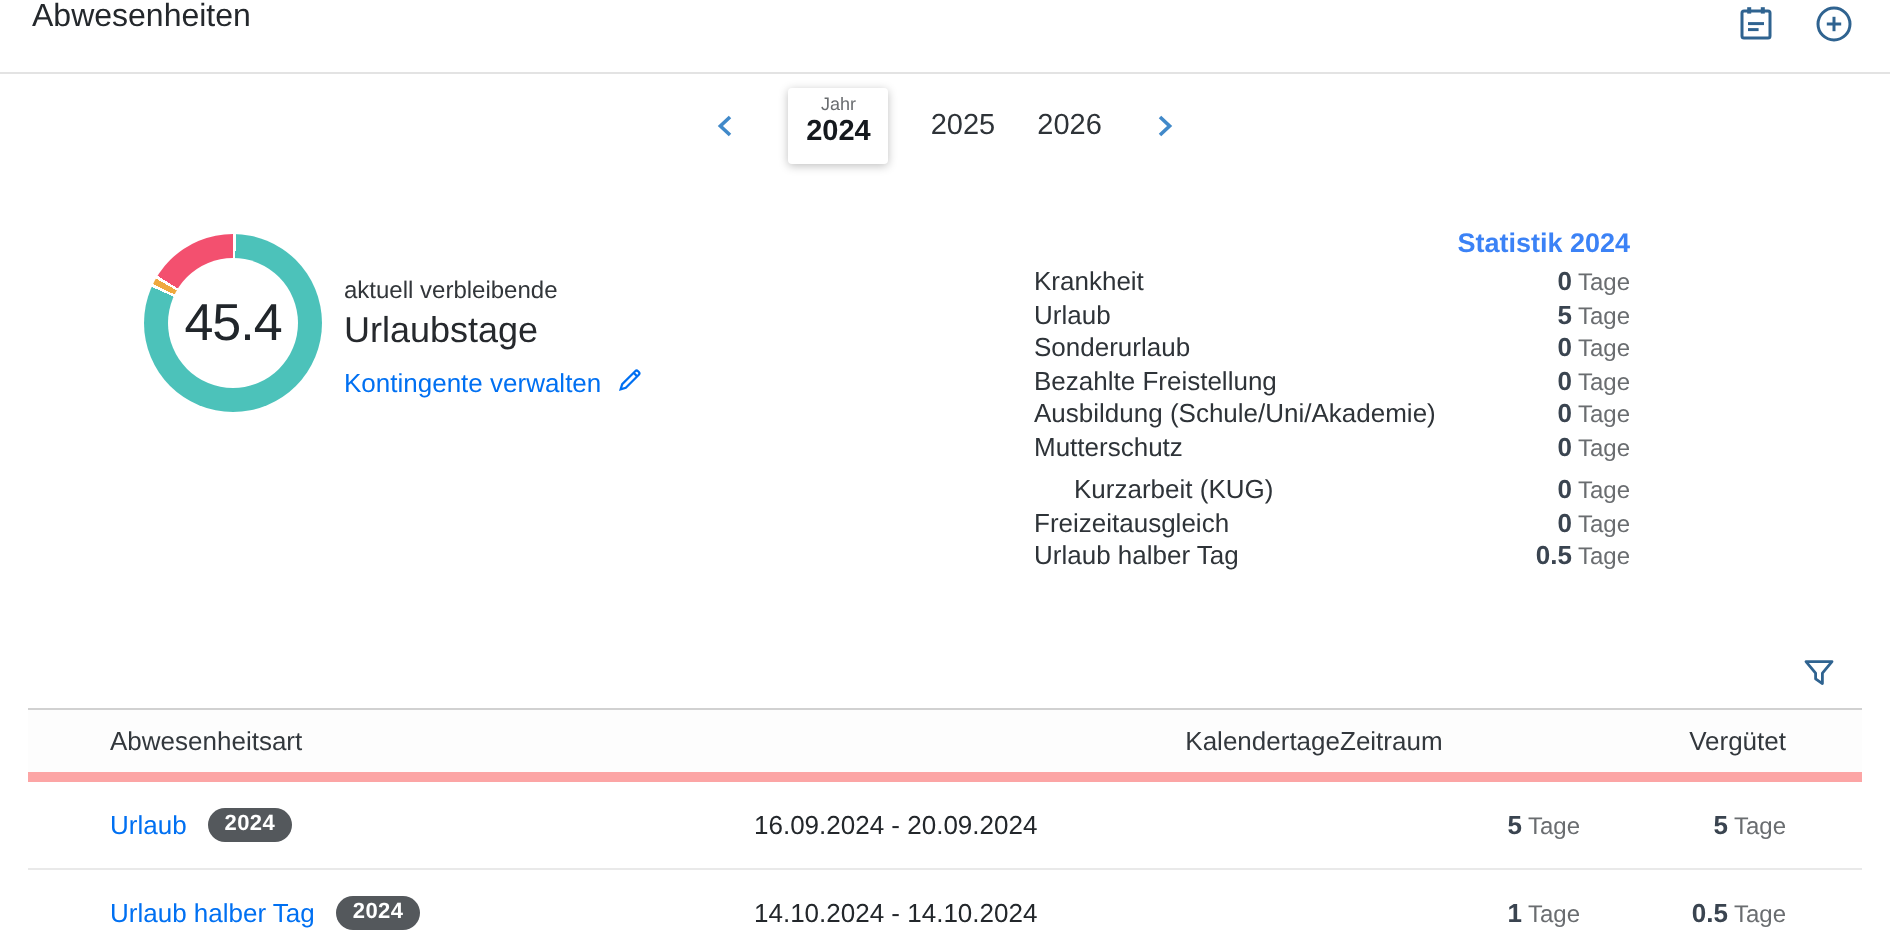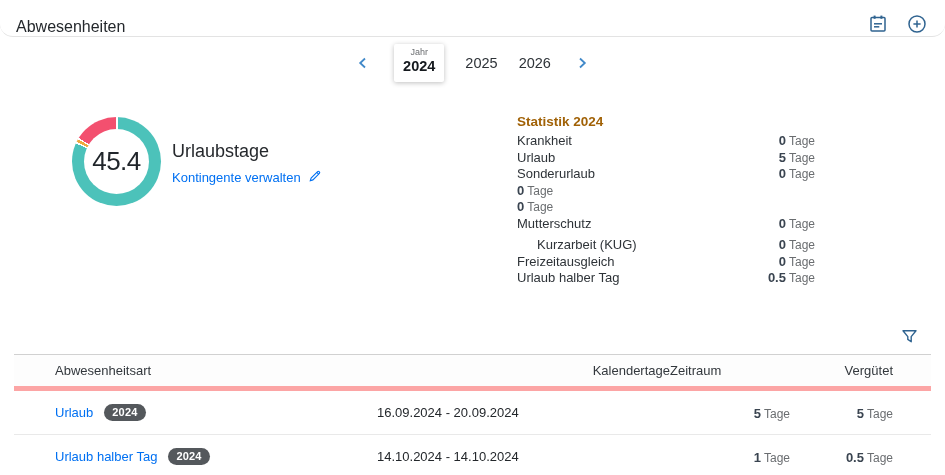--- a/index.html
+++ b/index.html
@@ -1,21 +1,21 @@
 <!DOCTYPE html>
 <html><head>
 <meta charset="utf-8">
 <style>
   * { margin:0; padding:0; box-sizing:border-box; }
   html,body { width:945px; height:475px; overflow:hidden; background:#ffffff;
     font-family:"Liberation Sans","DejaVu Sans",sans-serif; color:#32363a; }
 
   
-  .app-bar { height:37px; display:flex; align-items:flex-end; padding:0 16px;
-    border-bottom:1px solid #e3e3e3;border-radius:13px; }
+  .app-bar { height:37px; display:flex; align-items:flex-start; padding:0 16px;
+    border-bottom:1px solid #e3e3e3; }
   .app-title { font-size:16px; color:#24282c; }
   .app-bar-actions { margin-left:auto; display:flex; align-items:center; gap:15px; }
   .icon-btn { background:none; border:none; padding:1px; cursor:pointer; line-height:0; }
 
   
   .year-nav { display:flex; justify-content:center; align-items:center; gap:21px;
     margin-top:5px; height:42px; }
   .chev-btn { background:none; border:none; padding:2px; cursor:pointer; line-height:0; }
   .year-card { background:#fff; border-radius:2px; box-shadow:0 1px 5px rgba(0,0,0,0.25);
     padding:3px 9px 6px; text-align:center; cursor:pointer; }
@@ -31,21 +31,21 @@
   .donut-hole { position:absolute; inset:12px; background:#fff; border-radius:50%;
     display:flex; align-items:center; justify-content:center; }
   .donut-value { font-size:26px; color:#21262b; letter-spacing:-0.5px; }
   .donut-caption { position:absolute; left:172px; top:54px; }
   .caption-small { font-size:12px; color:#32363a; }
   .caption-large { font-size:18px; color:#26292d; margin-top:3px; }
   .manage-link { margin-top:7px; display:flex; align-items:center; gap:7px;
     font-size:13px; color:#0070f2; cursor:pointer; }
 
   .stats { position:absolute; left:517px; top:30px; width:298px; }
-  .stats-title { font-size:13.5px; font-weight:bold; margin-bottom:4px; color:#a16207; }
+  .stats-title { font-size:13.5px; font-weight:bold; margin-bottom:4px; color:#3b82f6;text-align:right; }
   .stat-row { display:flex; justify-content:space-between; align-items:baseline;
     line-height:15.5px; }
   .stats-rows .stat-row:nth-child(7) { margin-top:5px;margin-left:20px; }
   .stat-label { font-size:13px; color:#2e3338; }
   .stat-value { display:flex; align-items:baseline; gap:3px; }
   .num { font-size:13px; font-weight:bold; color:#3a4450; }
   .unit { font-size:12px; color:#6a6d70; }
 
   
   .filter-bar { height:28px; display:flex; justify-content:flex-end;
@@ -119,20 +119,21 @@
   </button>
 </div>
 
 <div class="overview">
   <div class="donut" style="background: conic-gradient(rgb(255, 255, 255) 0deg, rgb(255, 255, 255) 2deg, rgb(76, 194, 186) 2deg, rgb(76, 194, 186) 294deg, rgb(255, 255, 255) 294deg, rgb(255, 255, 255) 296deg, rgb(239, 169, 63) 296deg, rgb(239, 169, 63) 300deg, rgb(255, 255, 255) 300deg, rgb(255, 255, 255) 302deg, rgb(243, 80, 111) 302deg, rgb(243, 80, 111) 360deg);">
     <div class="donut-hole">
       <span class="donut-value">45.4</span>
     </div>
   </div>
   <div class="donut-caption">
+    <div class="caption-small">aktuell verbleibende</div>
     <div class="caption-large">Urlaubstage</div>
     <div class="manage-link">
       <span>Kontingente verwalten</span>
       <span>
         <svg width="14" height="14" viewBox="0 0 14 14" fill="none" stroke="#0070f2" stroke-width="1.1">
           <path d="M2.3 11.7 L3.1 9.1 L9.6 2.6 a1 1 0 0 1 1.4 0 l0.4 0.4 a1 1 0 0 1 0 1.4 L4.9 10.9 Z"></path>
           <line x1="8.8" y1="3.4" x2="10.6" y2="5.2"></line>
         </svg>
       </span>
     </div>
@@ -156,26 +157,28 @@
           </span>
       </div>
       <div class="stat-row">
         <span class="stat-label">Sonderurlaub</span>
         <span class="stat-value">
             <span class="num">0</span>
             <span class="unit">Tage</span>
           </span>
       </div>
       <div class="stat-row">
-        <span class="stat-value">
-            <span class="num">0</span>
-            <span class="unit">Tage</span>
-          </span>
-      </div>
-      <div class="stat-row">
+        <span class="stat-label">Bezahlte Freistellung</span>
+        <span class="stat-value">
+            <span class="num">0</span>
+            <span class="unit">Tage</span>
+          </span>
+      </div>
+      <div class="stat-row">
+        <span class="stat-label">Ausbildung (Schule/Uni/Akademie)</span>
         <span class="stat-value">
             <span class="num">0</span>
             <span class="unit">Tage</span>
           </span>
       </div>
       <div class="stat-row">
         <span class="stat-label">Mutterschutz</span>
         <span class="stat-value">
             <span class="num">0</span>
             <span class="unit">Tage</span>

